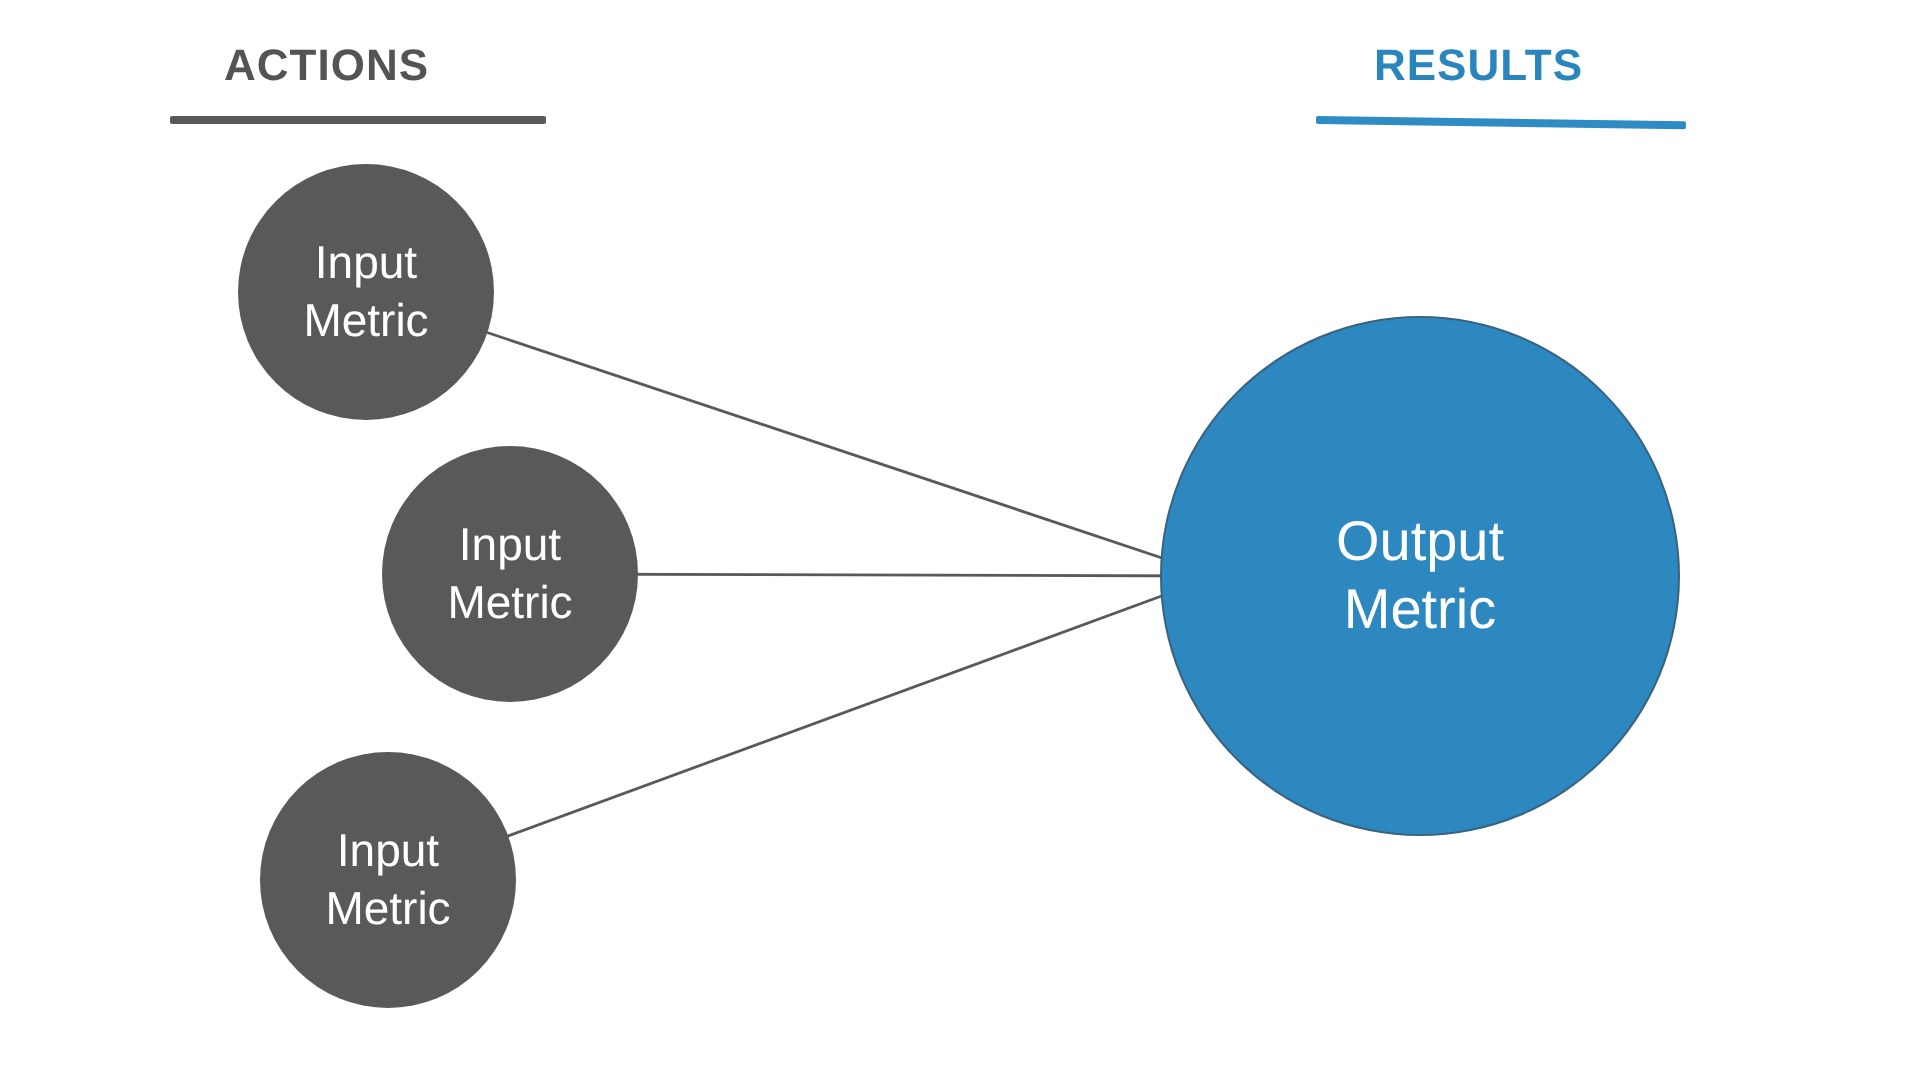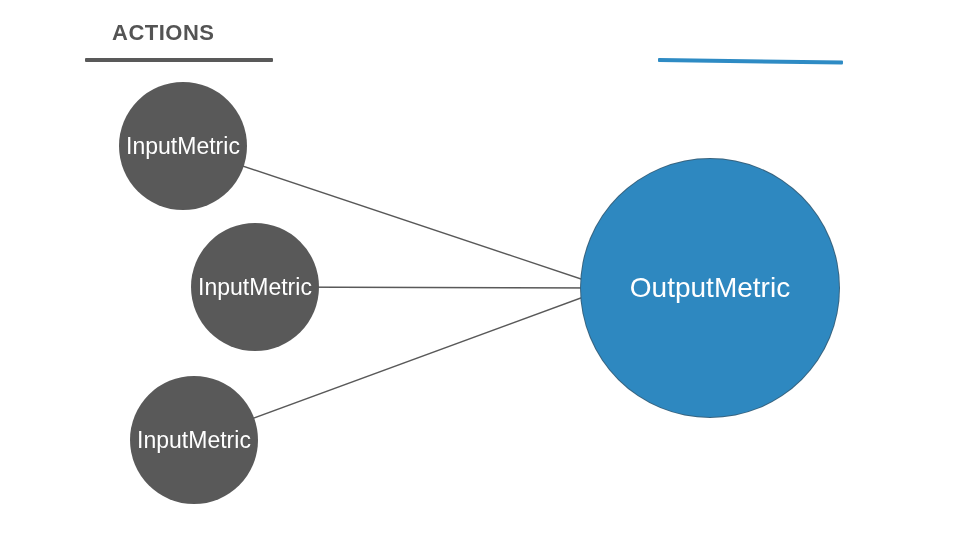--- a/index.html
+++ b/index.html
@@ -42,21 +42,21 @@
   }
   svg.connectors {
     position: absolute;
     left: 0; top: 0;
     width: 960px; height: 540px;
   }
   .node {
     position: absolute;
     border-radius: 50%;
     display: flex;
-    flex-direction: row;
+    flex-direction: column;
     align-items: center;
     justify-content: center;
     text-align: center;
     color: #ffffff;
   }
   .node-input {
     width: 128px; height: 128px;
     background: #595959;
     font-size: 23px;
     line-height: 29px;
@@ -83,20 +83,21 @@
   <svg class="connectors" viewBox="0 0 960 540" xmlns="http://www.w3.org/2000/svg">
     <line x1="183" y1="146" x2="608" y2="288" stroke="#595959" stroke-width="1.4"></line>
     <line x1="255" y1="287" x2="608" y2="288" stroke="#595959" stroke-width="1.4"></line>
     <line x1="194" y1="440" x2="608" y2="288" stroke="#595959" stroke-width="1.4"></line>
     <polygon points="617,288 605,283 605,293" fill="#595959"></polygon>
   </svg>
 
   <div class="hdr hdr-actions">ACTIONS</div>
   <div class="underline underline-actions"></div>
 
+  <div class="hdr hdr-results">RESULTS</div>
   <div class="underline underline-results"></div>
 
   <div class="node node-input node-input-1">
     <span>Input</span>
     <span>Metric</span>
   </div>
   <div class="node node-input node-input-2">
     <span>Input</span>
     <span>Metric</span>
   </div>

